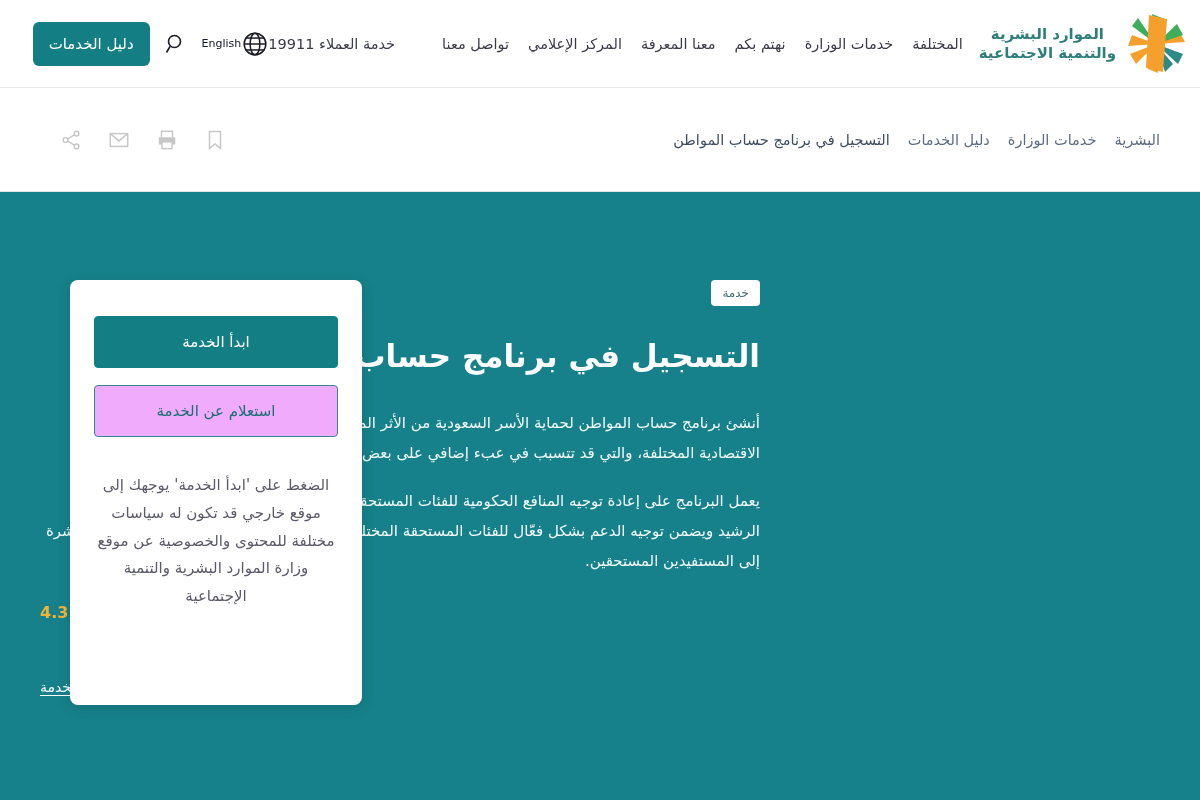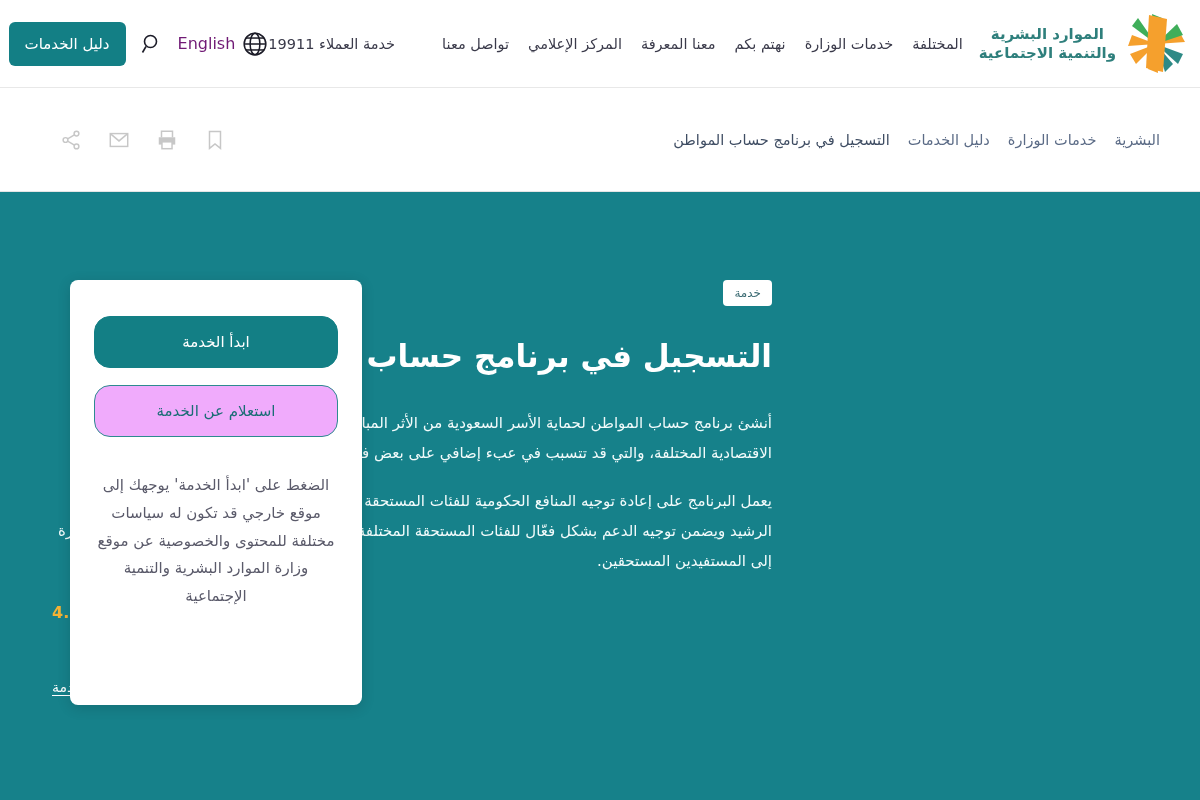--- a/index.html
+++ b/index.html
@@ -37,22 +37,22 @@
   }
   .nav a {
     font-size: 14.5px; color: #3a3a4a; text-decoration: none;
     white-space: nowrap;
   }
   .nav a.customer { margin-right: 28px; color: #3a3a4a; }
   .right-tools {
     display: flex; align-items: center; gap: 14px; flex: 0 0 auto;
   }
   .lang {
-    display: flex; align-items: center; gap: 7px;
-    font-size: 16px; color: #701a75;
+    display: flex; align-items: center; gap: 1px;
+    font-size: 11px; color: #0f172a;
   }
   .globe { width: 26px; height: 26px; }
   .search-btn { width: 24px; height: 24px; }
   .guide-btn {
     background: #137F85; color: #ffffff;
     border: none; border-radius: 6px;
     font-size: 15px; font-family: inherit;
     padding: 13px 16px; cursor: pointer;
     white-space: nowrap;
   }
@@ -71,21 +71,21 @@
   }
   .crumbs .current { color: #3f4d63; }
   .actions { display: flex; align-items: center; gap: 26px; direction: ltr; }
   .actions .ico { width: 22px; height: 22px; opacity: .55; cursor: pointer; }
 
   
   .hero {
     background: #16818A;
     height: 608px;
     position: relative;
-    padding: 0 52px;
+    padding: 0 40px;
     display: flex; align-items: flex-start;
   }
   .hero-inner {
     width: 100%; display: flex; justify-content: space-between;
     align-items: flex-start;
   }
   .hero-text {
     width: 720px; padding-top: 88px; text-align: right; color: #ffffff;
     margin-right: auto;
   }
@@ -126,21 +126,21 @@
     position: absolute; right: auto; left: 70px; top: 88px;
     width: 292px; min-height: 425px;
     background: #ffffff; border-radius: 8px;
     box-shadow: 0 3px 14px rgba(0,0,0,.14);
     padding: 36px 24px 28px;
     display: flex; flex-direction: column; gap: 17px;
   }
   .btn {
     display: block; width: 100%;
     font-family: inherit; font-size: 15px;
-    padding: 16px 10px; border-radius: 16px; cursor: pointer;
+    padding: 16px 10px; border-radius: 4px; cursor: pointer;
     text-align: center;
   }
   .btn-primary { background: #137F85; color: #ffffff; border: 1px solid #137F85; }
   .btn-outline { background: #f0abfc; color: #1a6d75; border: 1px solid #2e8a90; }
   .disclaimer {
     font-size: 15px; line-height: 1.85; color: #5a5a6a;
     text-align: center; margin-top: 18px;
   }
 </style>
 </head>

